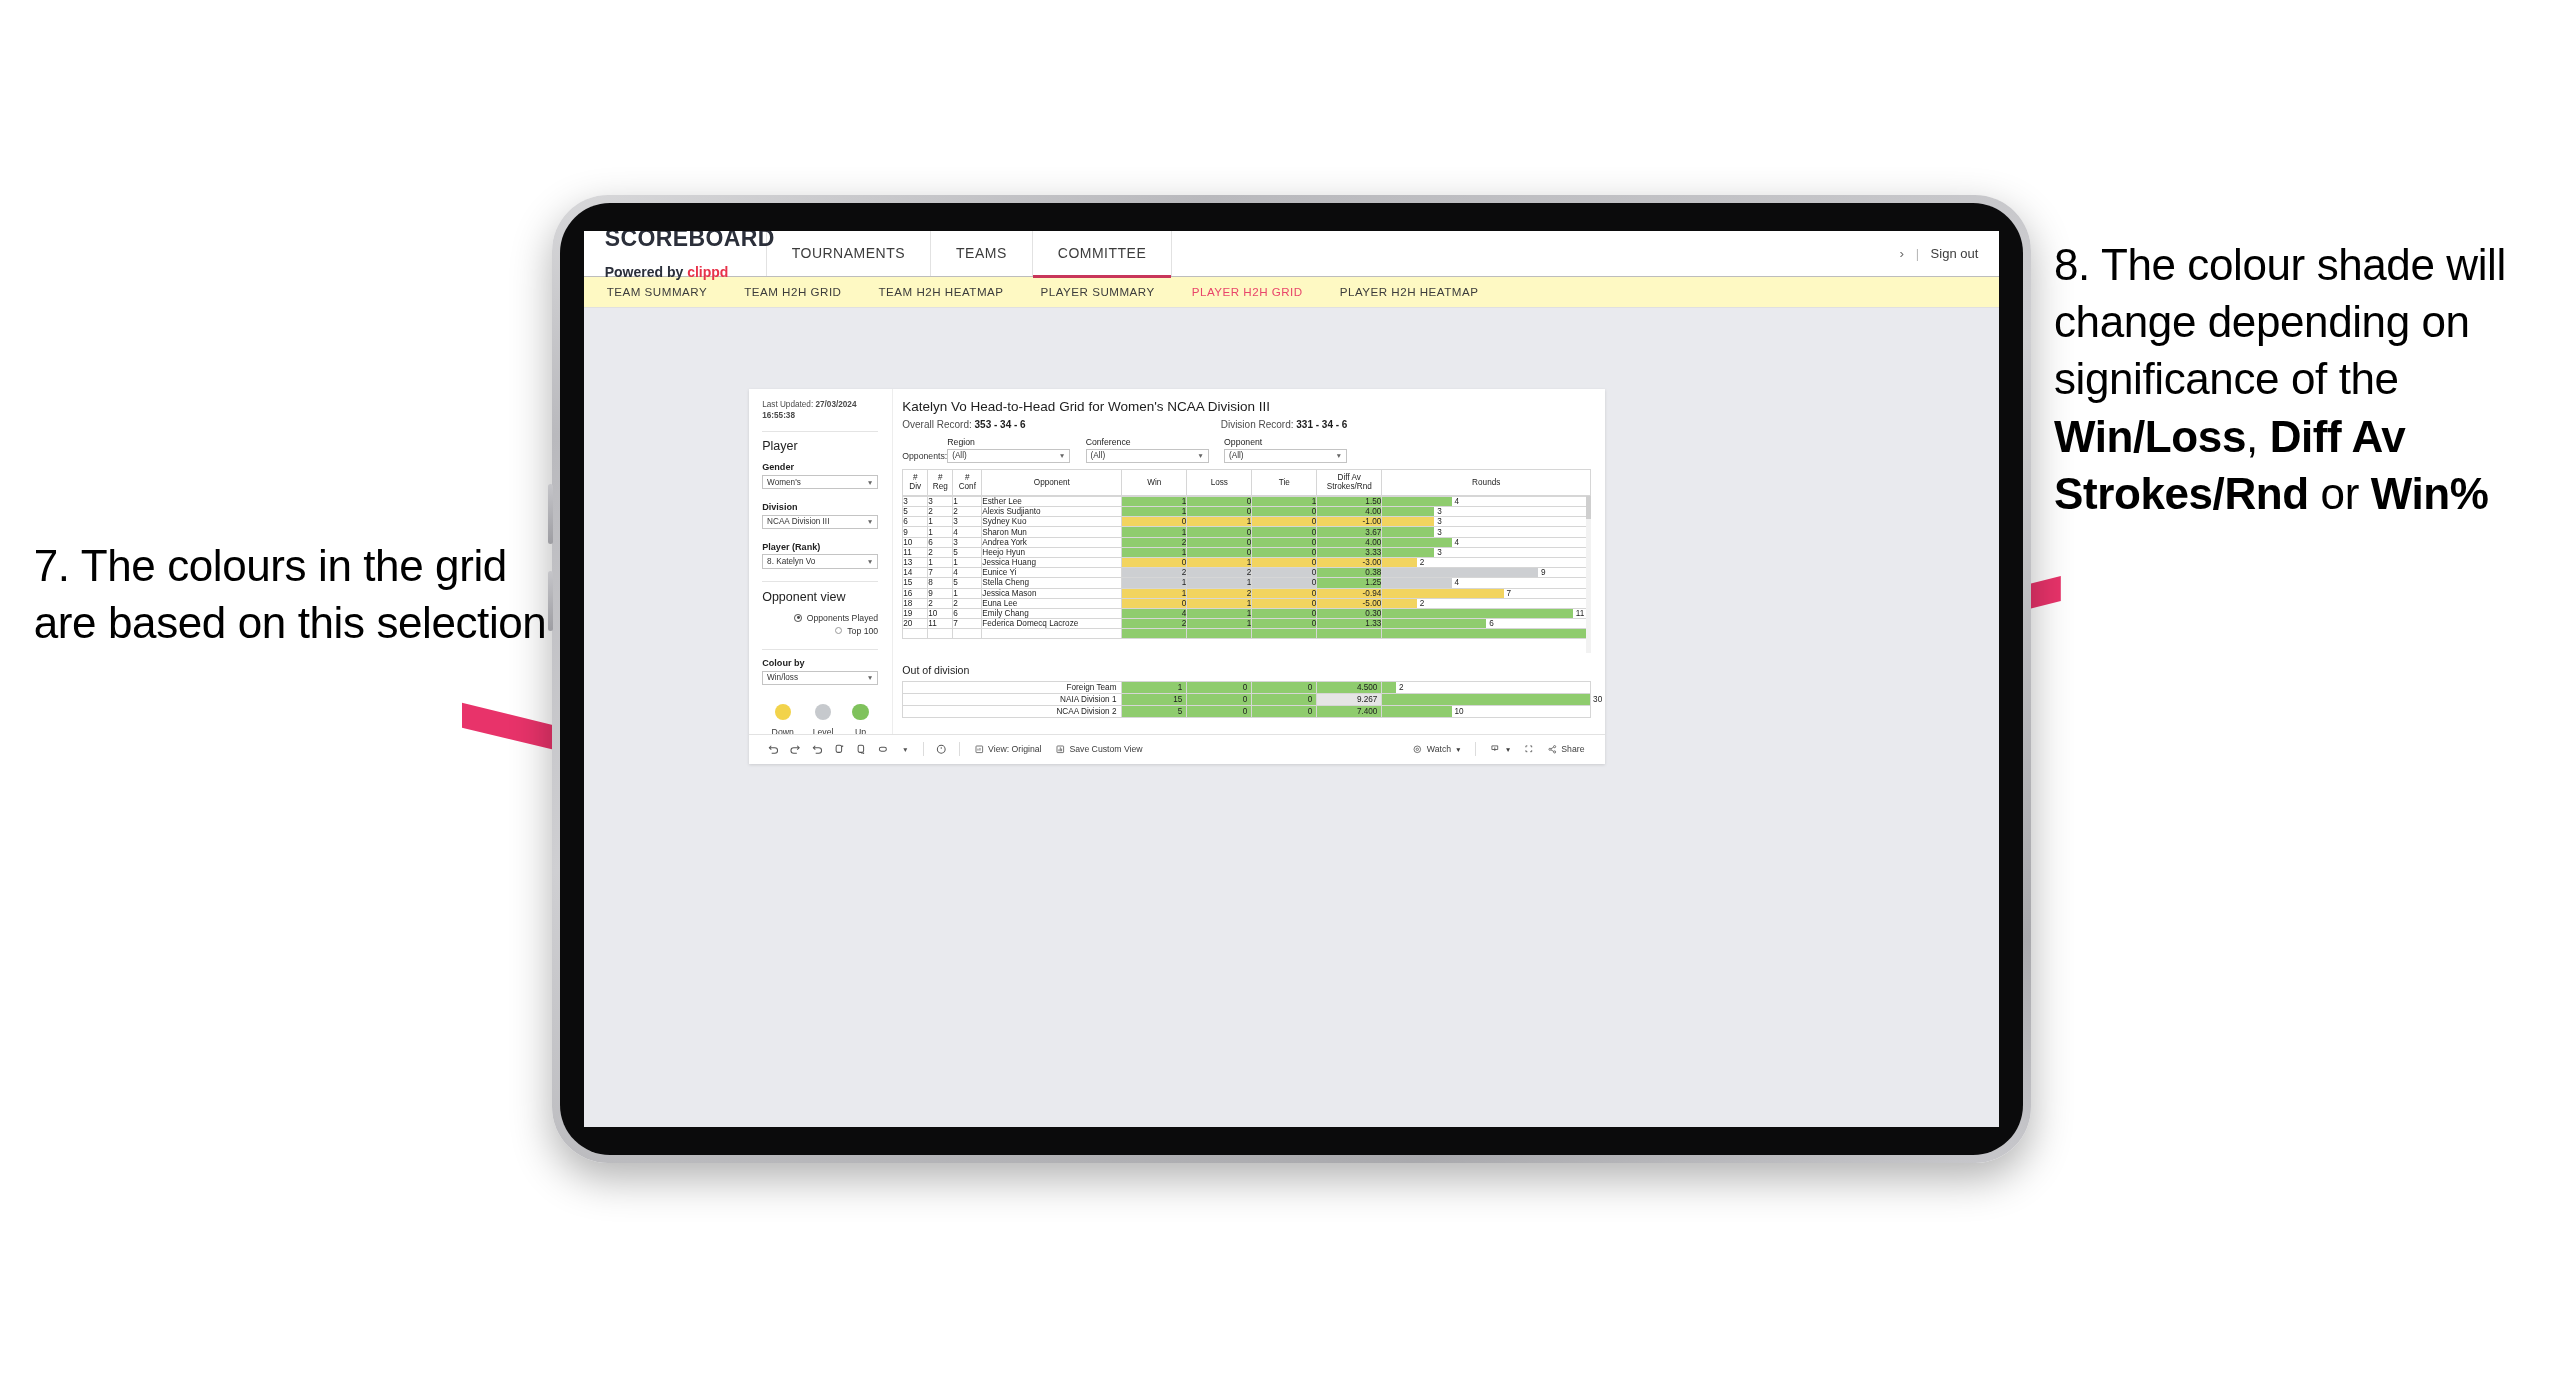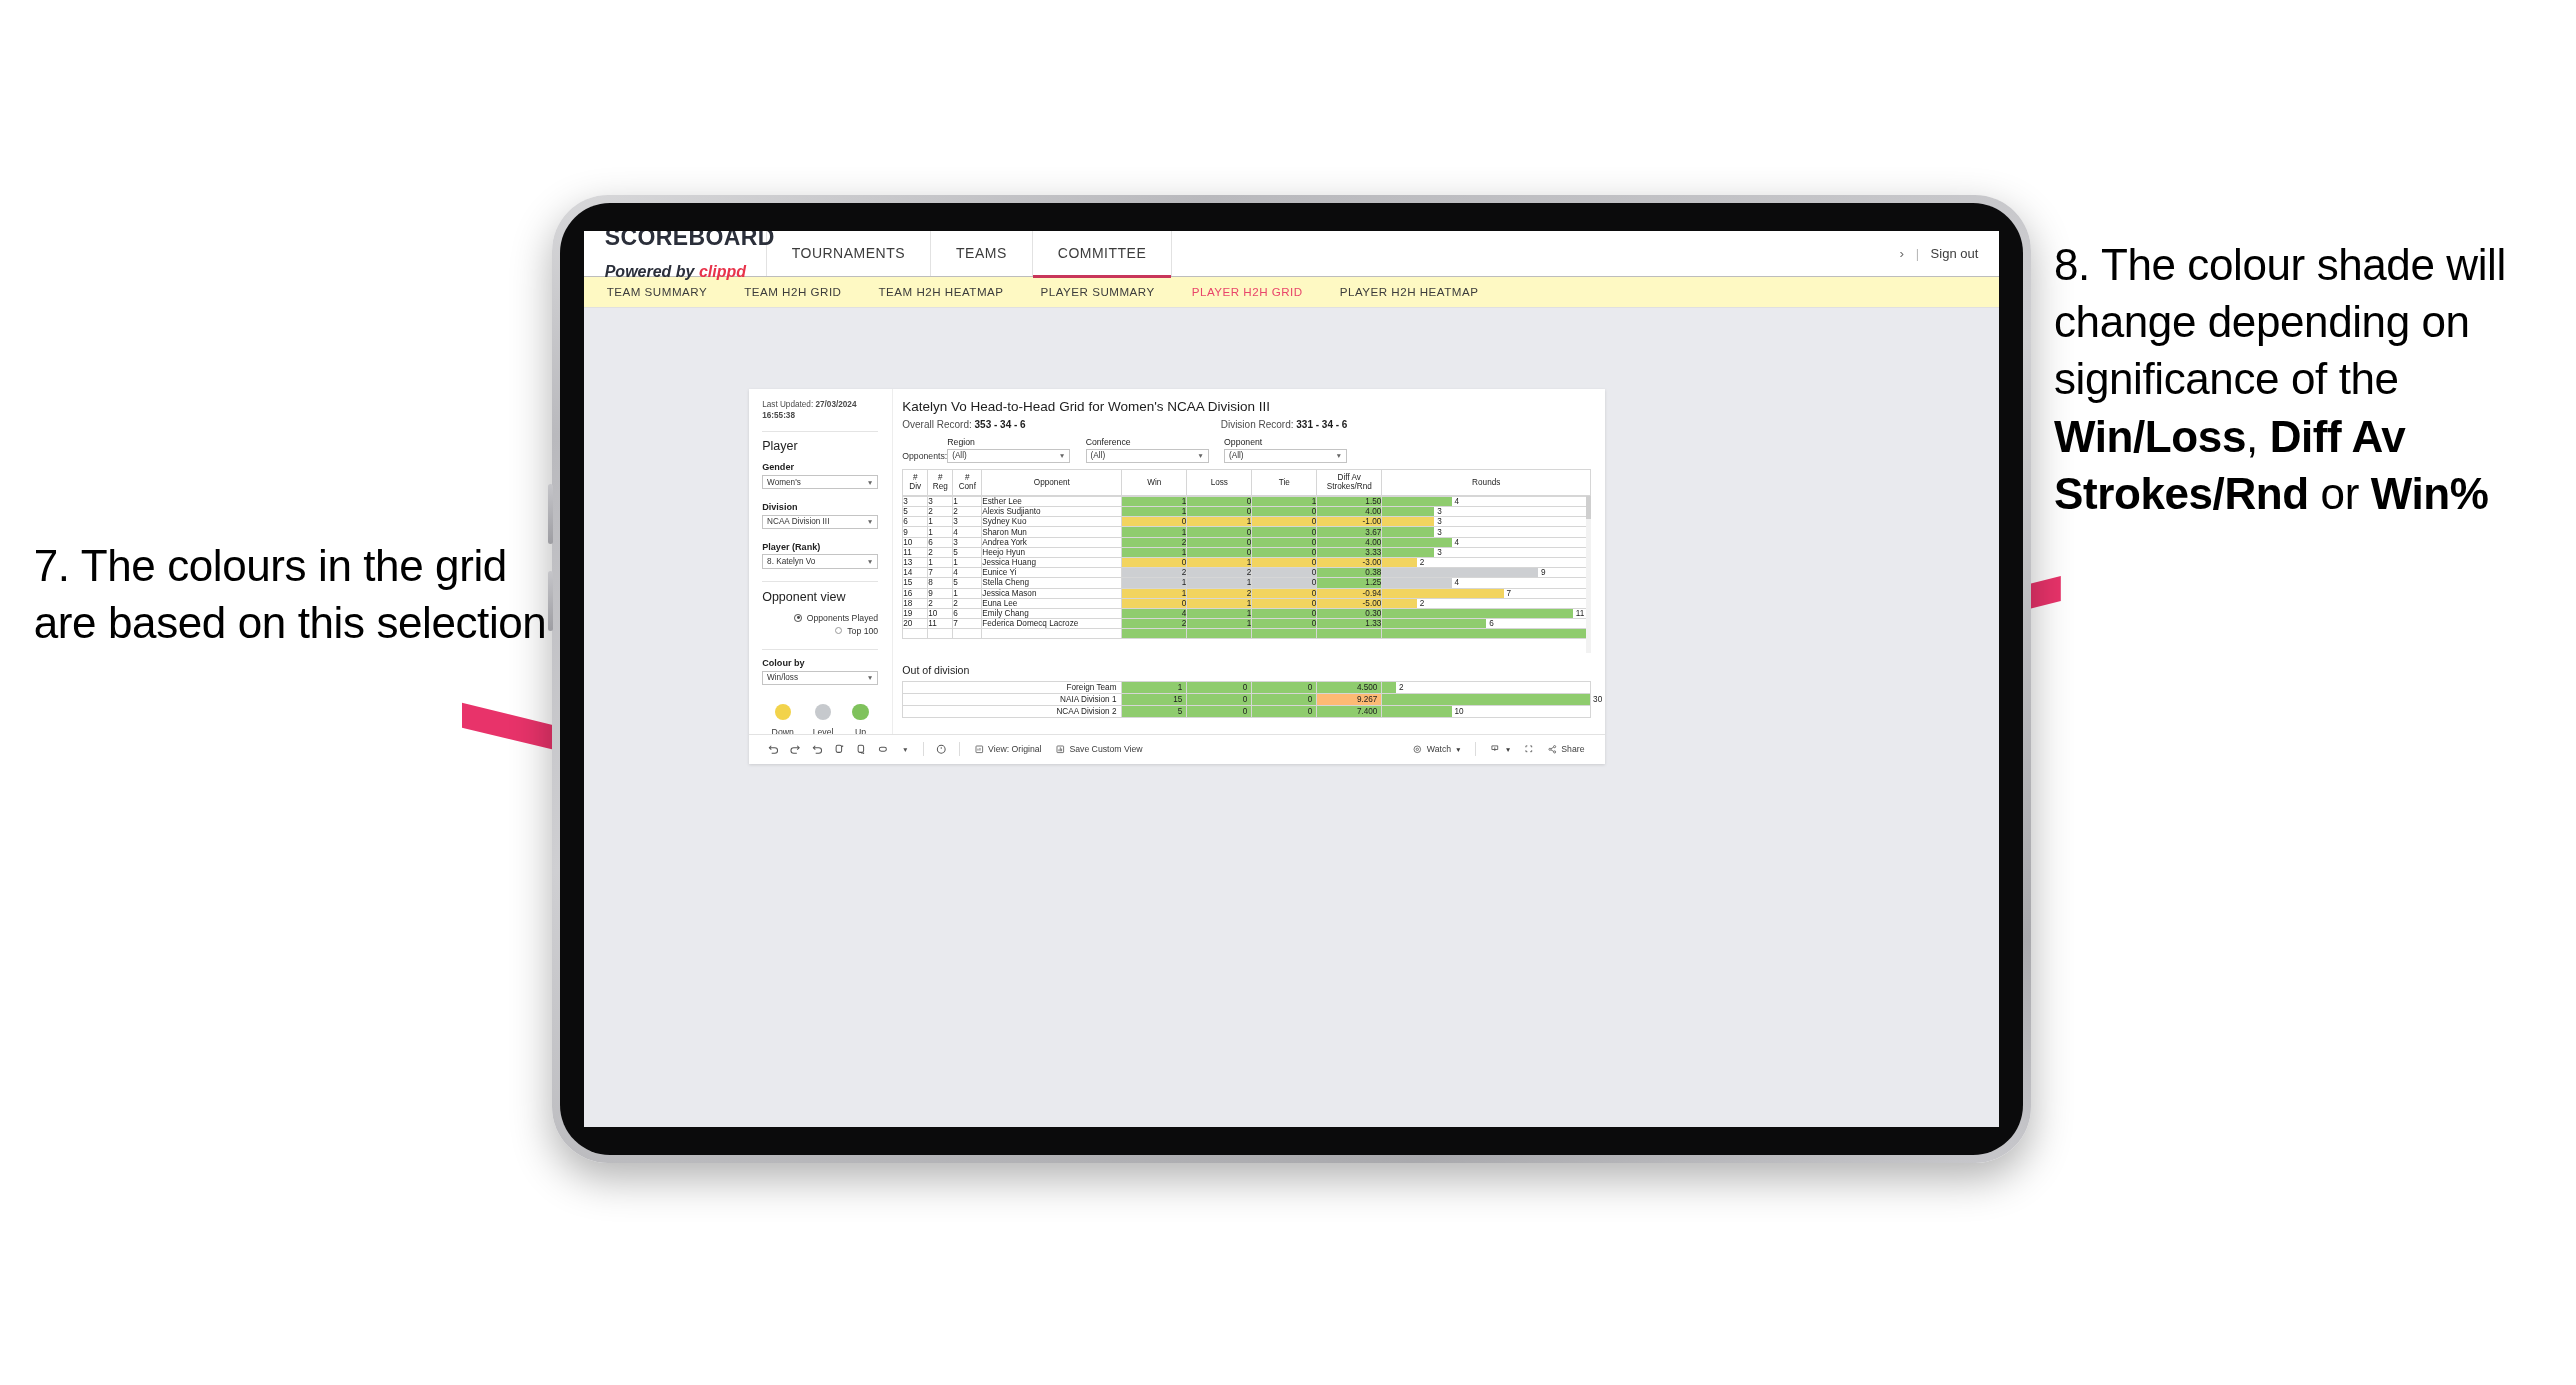--- a/index.html
+++ b/index.html
@@ -57,21 +57,21 @@
     border-bottom: 1.9px solid #bdbdbd;
   }
   #logo-block {
     width: 183px; display: flex; flex-direction: column; justify-content: center;
     padding-left: 21px; border-right: 1px solid #e2e2e2;
   }
   #logo-main {
     font-size: 23px; font-weight: 700; color: #2b2f3a;
     letter-spacing: 0.4px; line-height: 1; font-family: "Liberation Sans", sans-serif;
   }
-  #logo-sub { font-size: 16px; color: #2b2f3a; font-weight: 700; margin-top: 14px; font-style: italic; }
+  #logo-sub { font-size: 14px; color: #2b2f3a; font-weight: 700; margin-top: 14px; }
   #logo-sub .brand { color: #e8334a; }
   .topnav { display: flex; align-items: stretch; }
   .topnav-item {
     display: flex; align-items: center; padding: 0 25px;
     font-size: 14px; color: #3c3c3c; letter-spacing: 0.5px;
     border-right: 1px solid #e2e2e2; position: relative; cursor: pointer;
   }
   .topnav-item.active::after {
     content:""; position: absolute; left: 0; right: 0; bottom: -1.9px; height: 2.9px;
     background: #c8365a;
@@ -625,21 +625,21 @@
                         <td class="rounds-cell">
                           <span class="rounds-bar" style="width: 6.66667%; background: rgb(143, 204, 110);"></span>
                           <span class="rounds-num" style="margin-left: 6.66667%;">2</span>
                         </td>
                       </tr>
                       <tr>
                         <td class="ood-name">NAIA Division 1</td>
                         <td class="c-val" style="background: rgb(143, 204, 110);">15</td>
                         <td class="c-val" style="background: rgb(143, 204, 110);">0</td>
                         <td class="c-val" style="background: rgb(143, 204, 110);">0</td>
-                        <td class="c-val" style="background: #fdba74; margin-top: 11px;">9.267</td>
+                        <td class="c-val" style="background: #e5e5e5; margin-top: 11px;">9.267</td>
                         <td class="rounds-cell">
                           <span class="rounds-bar" style="width: 100%; background: rgb(143, 204, 110);"></span>
                           <span class="rounds-num" style="margin-left: 100%;">30</span>
                         </td>
                       </tr>
                       <tr>
                         <td class="ood-name">NCAA Division 2</td>
                         <td class="c-val" style="background: rgb(143, 204, 110);">5</td>
                         <td class="c-val" style="background: rgb(143, 204, 110);">0</td>
                         <td class="c-val" style="background: rgb(143, 204, 110);">0</td>

